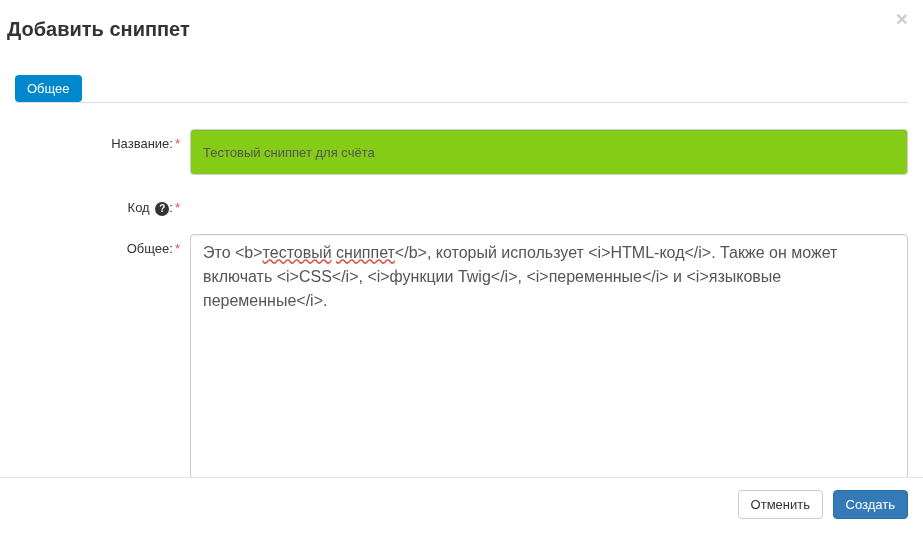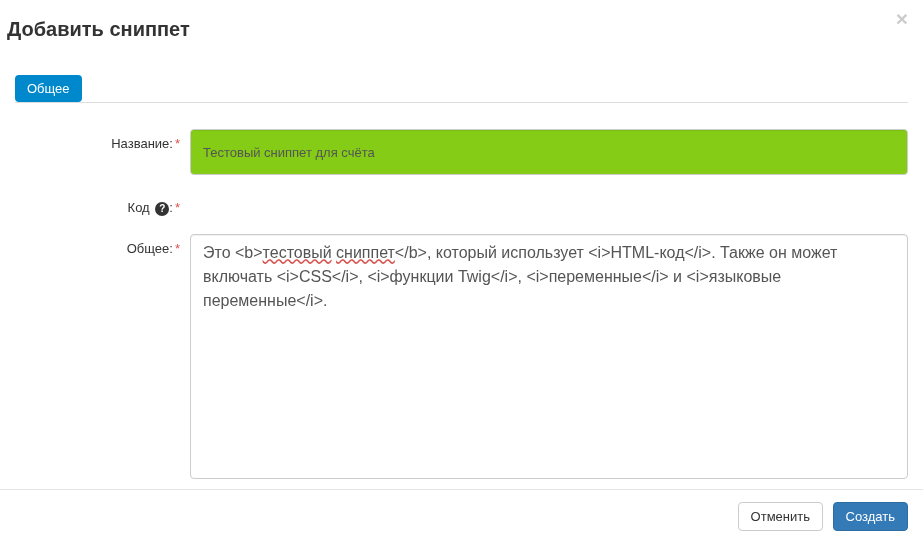--- a/index.html
+++ b/index.html
@@ -111,21 +111,21 @@
       font-family: inherit;
       line-height: 1.5;
     }
     .spellerr {
       text-decoration: underline;
       text-decoration-style: wavy;
       text-decoration-color: #d9534f;
     }
     .modal-footer {
       position: absolute;
-      bottom: 4px;
+      bottom: 16px;
       left: 0;
       right: 0;
       padding: 12px 15px;
       border-top: 1px solid #e5e5e5;
       background: #fff;
       text-align: right;
     }
     .btn {
       display: inline-block;
       padding: 6px 12px;

